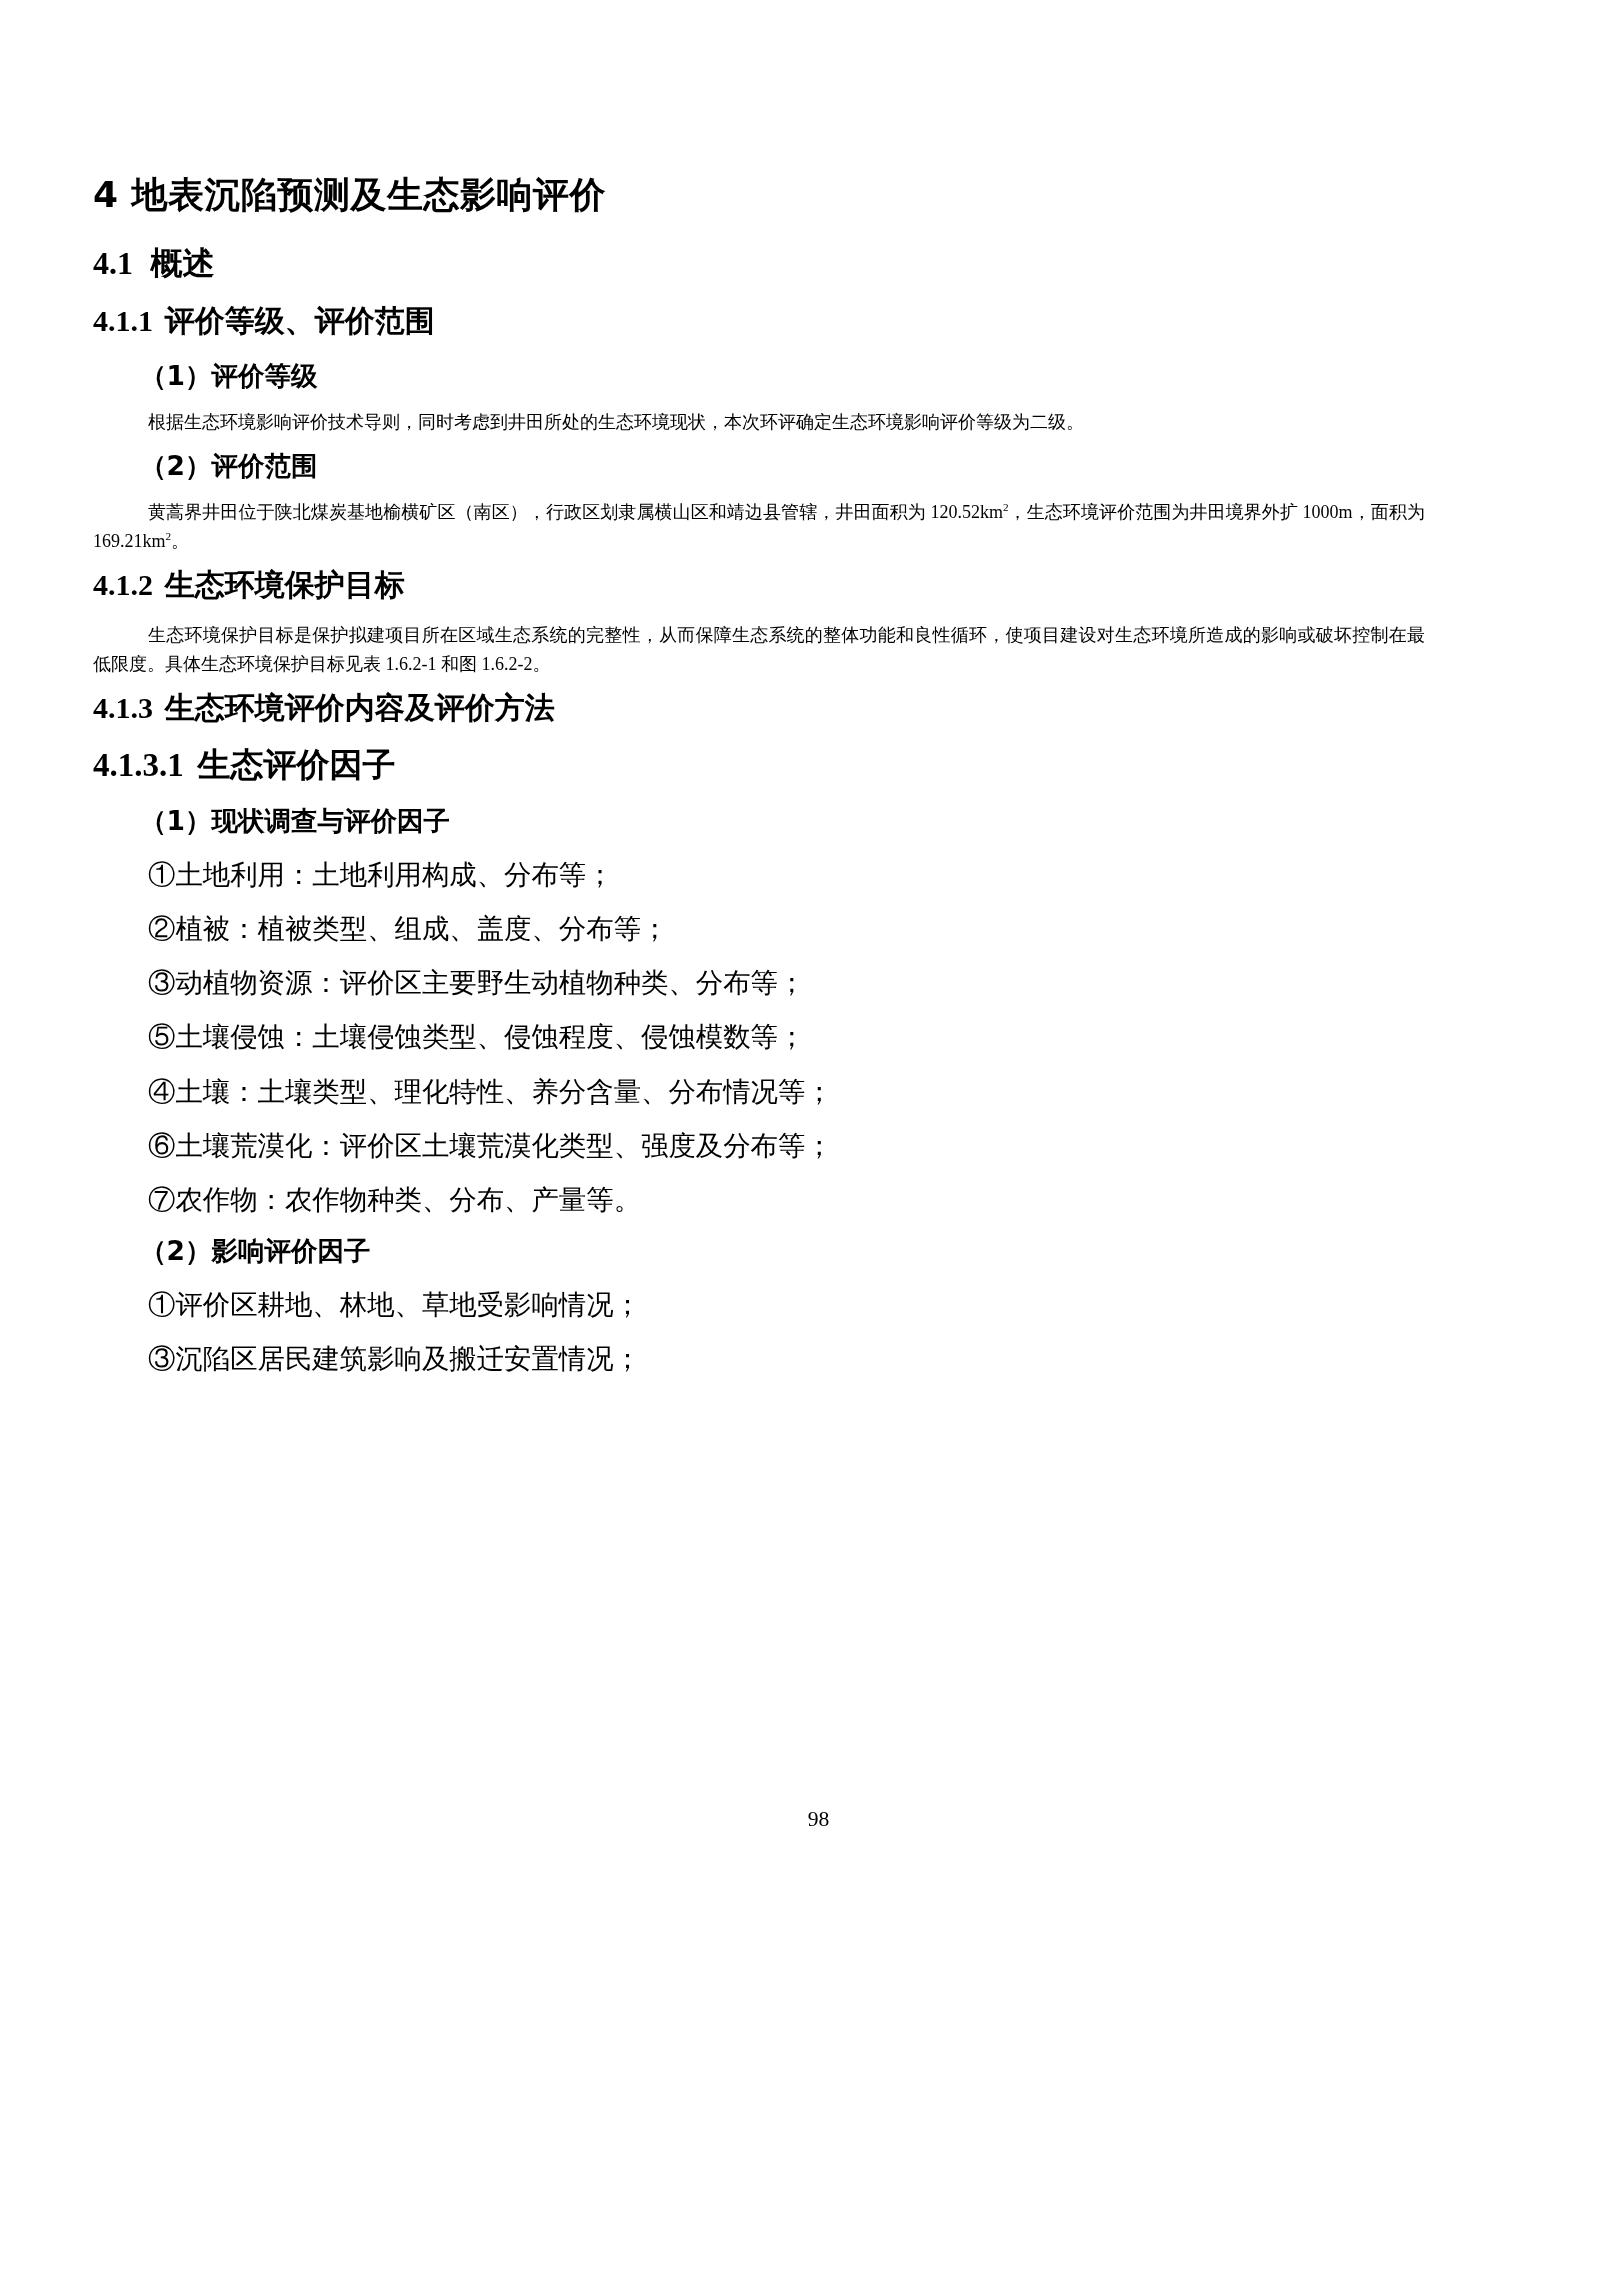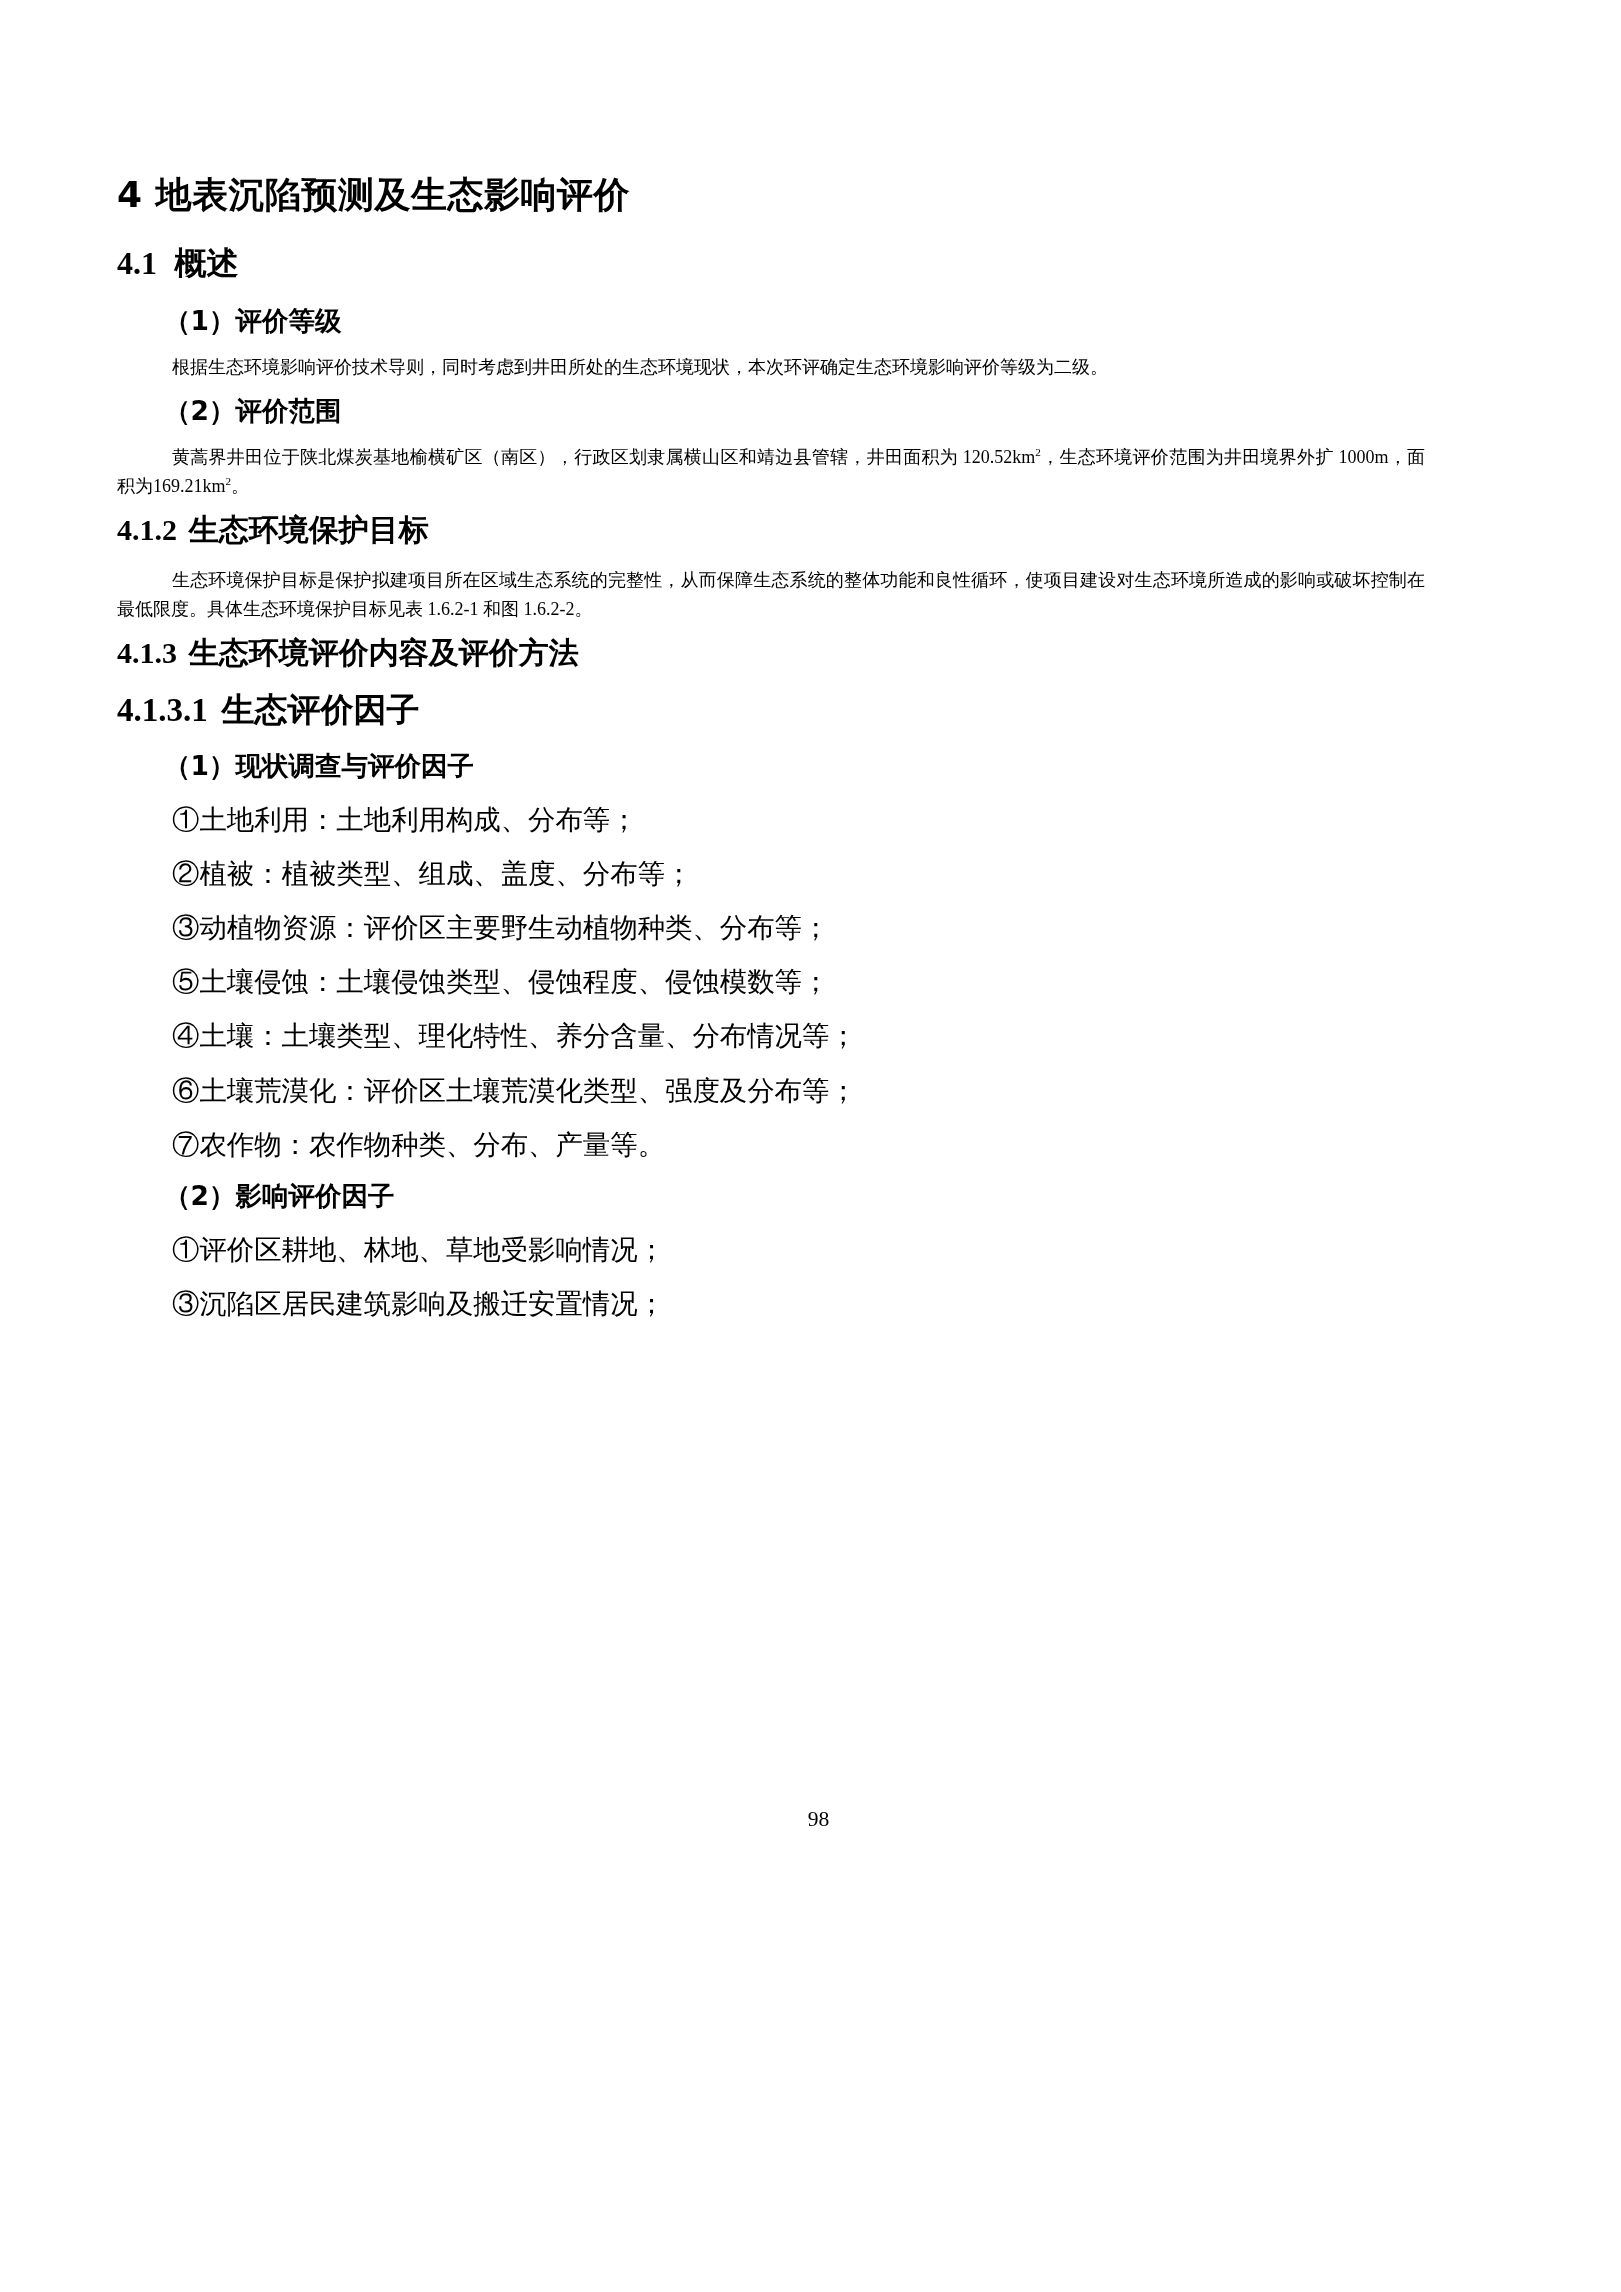--- a/index.html
+++ b/index.html
@@ -12,21 +12,21 @@
     height: 2293px;
     font-family: "Liberation Serif", "DejaVu Serif", serif;
     color: #000000;
     position: relative;
     overflow: hidden;
   }
   .page {
     box-sizing: border-box;
     width: 1621px;
     height: 1893px;
-    padding: 172px 196px 78px 117px;
+    padding: 172px 196px 78px 93px;
     position: relative;
   }
   h1.h-chapter {
     font-family: "DejaVu Sans", "Liberation Sans", sans-serif;
     font-size: 36px;
     font-weight: bold;
     line-height: 1.25;
     margin: 0 0 25.5px 0;
     letter-spacing: 0.5px;
   }
@@ -107,20 +107,23 @@
 <body>
 
 <div class="page">
 
   <h1 class="h-chapter">4 地表沉陷预测及生态影响评价</h1>
 
   <h2 class="h-sec">
     <span class="num">4.1</span><span>概述</span>
   </h2>
 
+  <h3 class="h-sub">
+    <span class="num">4.1.1</span><span>评价等级、评价范围</span>
+  </h3>
 
   <div class="label-bold">（1）评价等级</div>
 
   <p class="body-text">根据生态环境影响评价技术导则，同时考虑到井田所处的生态环境现状，本次环评确定生态环境影响评价等级为二级。</p>
 
   <div class="label-bold">（2）评价范围</div>
 
   <p class="body-text">
     <span>黄蒿界井田位于陕北煤炭基地榆横矿区（南区），行政区划隶属横山区和靖边县管</span><span>辖，井田面积为 120.52km</span><sup>2</sup><span>，生态环境评价范围为井田境界外扩 1000m，面积为</span><span>169.21km</span><sup>2</sup><span>。</span>
   </p>

